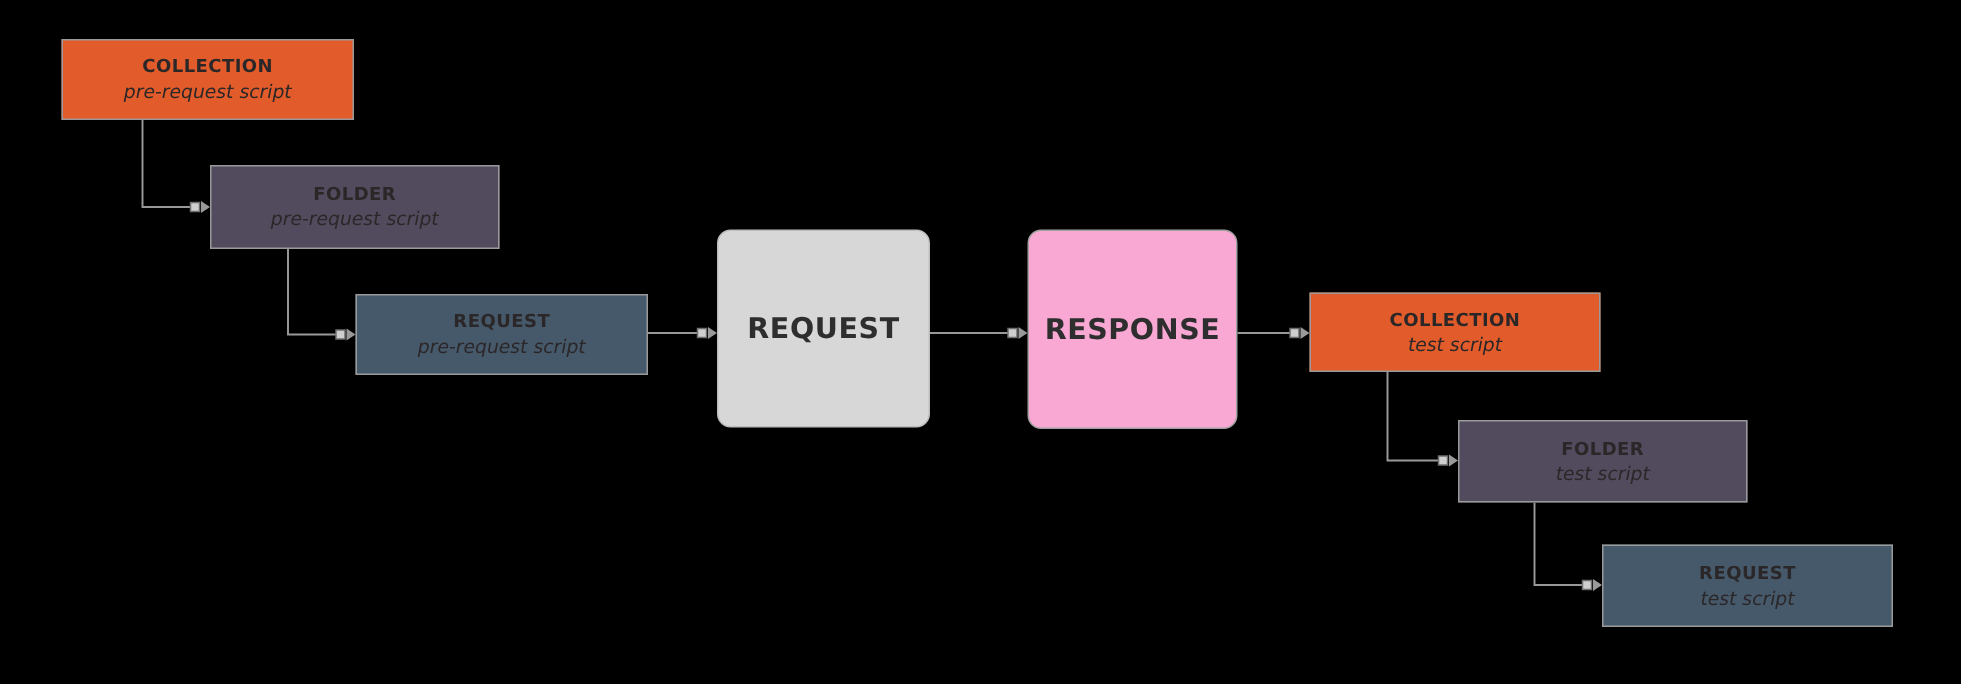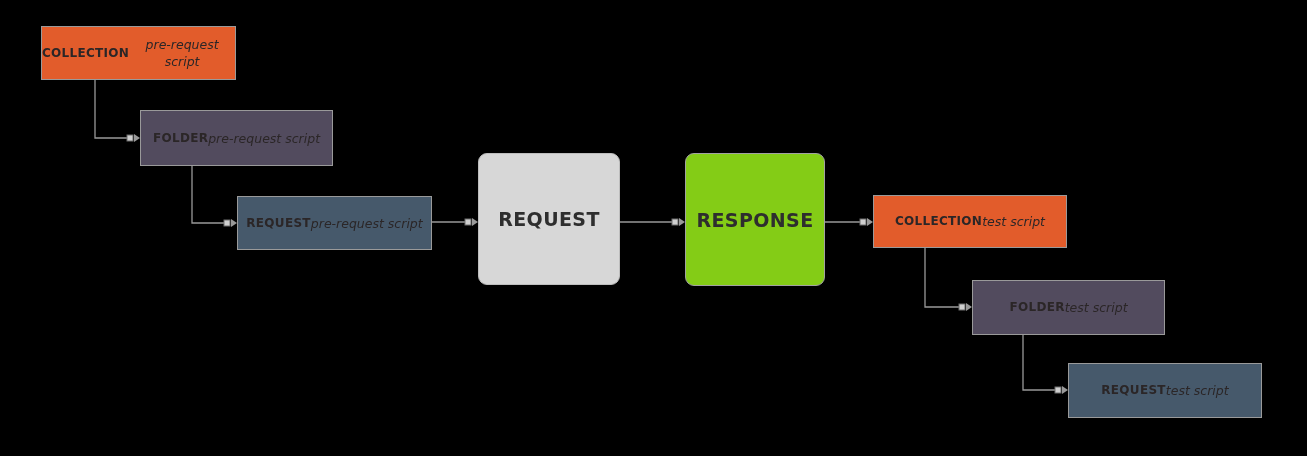--- a/index.html
+++ b/index.html
@@ -33,24 +33,24 @@
     stroke-width: 1;
   }
   .head {
     fill: #999999;
     stroke: none;
   }
   .node {
     position: absolute;
     box-sizing: border-box;
     display: flex;
-    flex-direction: row;
+    flex-direction: column;
     align-items: center;
     justify-content: center;
-    text-align: center;
+    text-align: right;
   }
   .node.small {
     border: 1px solid #9a9a9a;
   }
   .node-title {
     font-size: 12px;
     font-weight: 700;
     letter-spacing: 0.3px;
     color: #2b2627;
     line-height: 15px;
@@ -149,21 +149,21 @@
 
   <div class="node small pos-req-pre" style="background-color: rgb(70, 89, 107);">
     <div class="node-title">REQUEST</div>
     <div class="node-subtitle">pre-request script</div>
   </div>
 
   <div class="node big request-big pos-request" style="background-color: rgb(215, 215, 215);">
     <div class="big-label">REQUEST</div>
   </div>
 
-  <div class="node big response-big pos-response" style="background-color: #84cc16;">
+  <div class="node big response-big pos-response" style="background-color: #f9a8d4;">
     <div class="big-label">RESPONSE</div>
   </div>
 
   <div class="node small pos-col-test" style="background-color: rgb(226, 92, 43);">
     <div class="node-title">COLLECTION</div>
     <div class="node-subtitle">test script</div>
   </div>
 
   <div class="node small pos-fold-test" style="background-color: rgb(82, 75, 94);">
     <div class="node-title">FOLDER</div>

